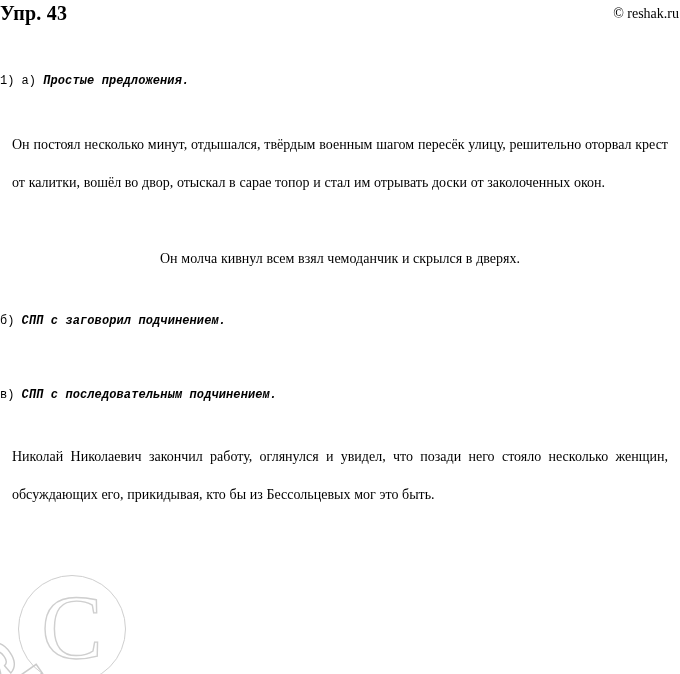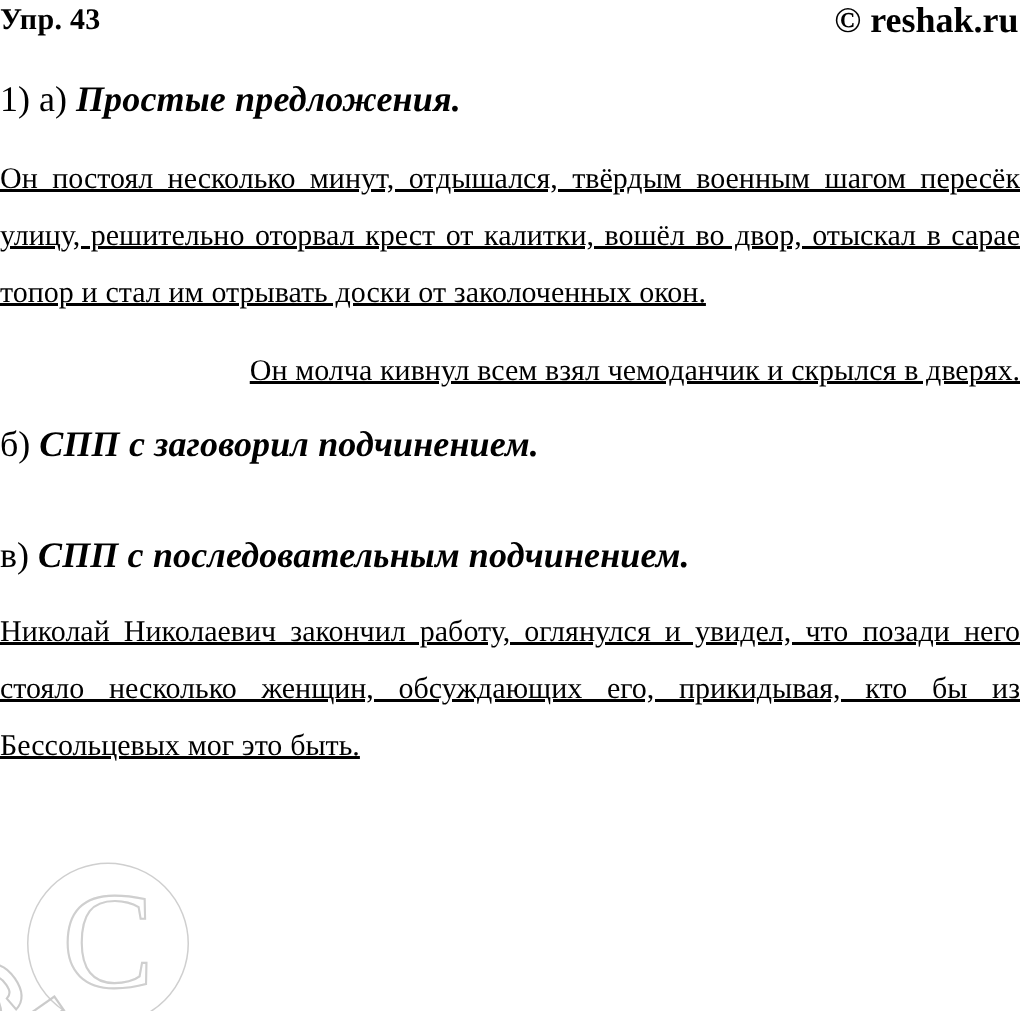--- a/index.html
+++ b/index.html
@@ -70,67 +70,67 @@
     z-index: 1;
     width: 680px;
     height: 674px;
     box-sizing: border-box;
     padding: 0;
   }
 
   .header-row {
     position: relative;
     height: 30px;
-    padding-top: 2px;
+    padding-top: 16px;
   }
   .exercise-title {
     position: absolute;
     left: 0;
     top: 0;
     font-size: 20px;
     font-weight: 700;
     line-height: 26px;
     letter-spacing: .2px;
   }
   .site-credit {
     position: absolute;
     right: 1px;
     top: 1px;
-    font-size: 24px;
+    font-size: 14px;
     line-height: 26px;
-    font-weight: 700;
+    font-weight: 400;
   }
 
   .block { padding: 0; }
 
   .label-line {
-    font-size: 24px;
+    font-size: 12px;
     line-height: 30px;
     margin: 0;
     padding: 0;
     white-space: nowrap;
+    font-family: Liberation Mono, monospace;
   }
   .label-line .enum { font-weight: 400; font-style: normal; }
   .label-line .title {
     font-weight: 700;
     font-style: italic;
     letter-spacing: .1px;
   }
 
   p.para {
-    font-size: 20px;
+    font-size: 14px;
     line-height: 38px;
     text-align: justify;
     text-justify: inter-word;
-    margin: 0;
+    margin: 12px;
     padding: 0;
     word-spacing: .2px;
-    text-decoration: underline;
   }
-  p.para.ragged { text-align: right; }
+  p.para.ragged { text-align: center; }
 
   .sp-1 { height: 20px; }
   .sp-2 { height: 18px; }
   .sp-3 { height: 14px; }
   .sp-4 { height: 16px; }
   .sp-5 { height: 14px; }
   .sp-6 { height: 16px; }
   .sp-7 { height: 14px; }
   .sp-8 { height: 16px; }
 </style>

